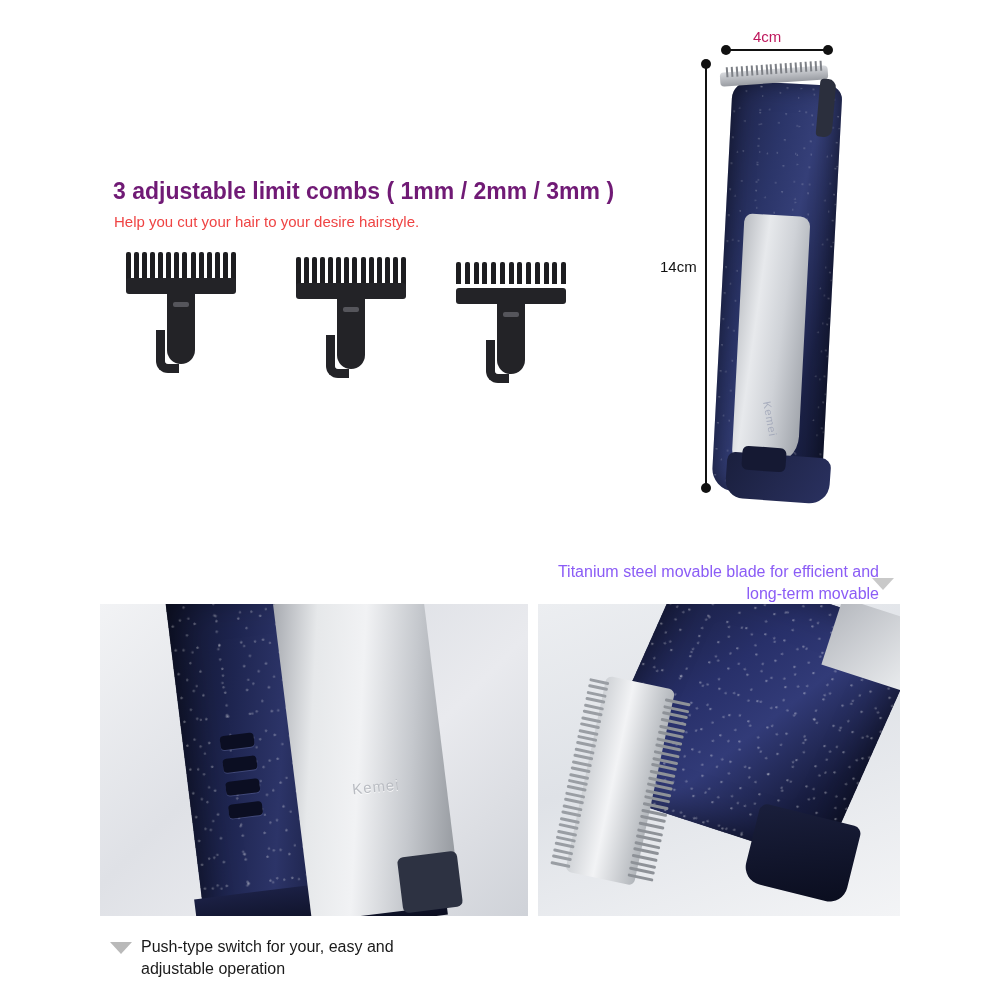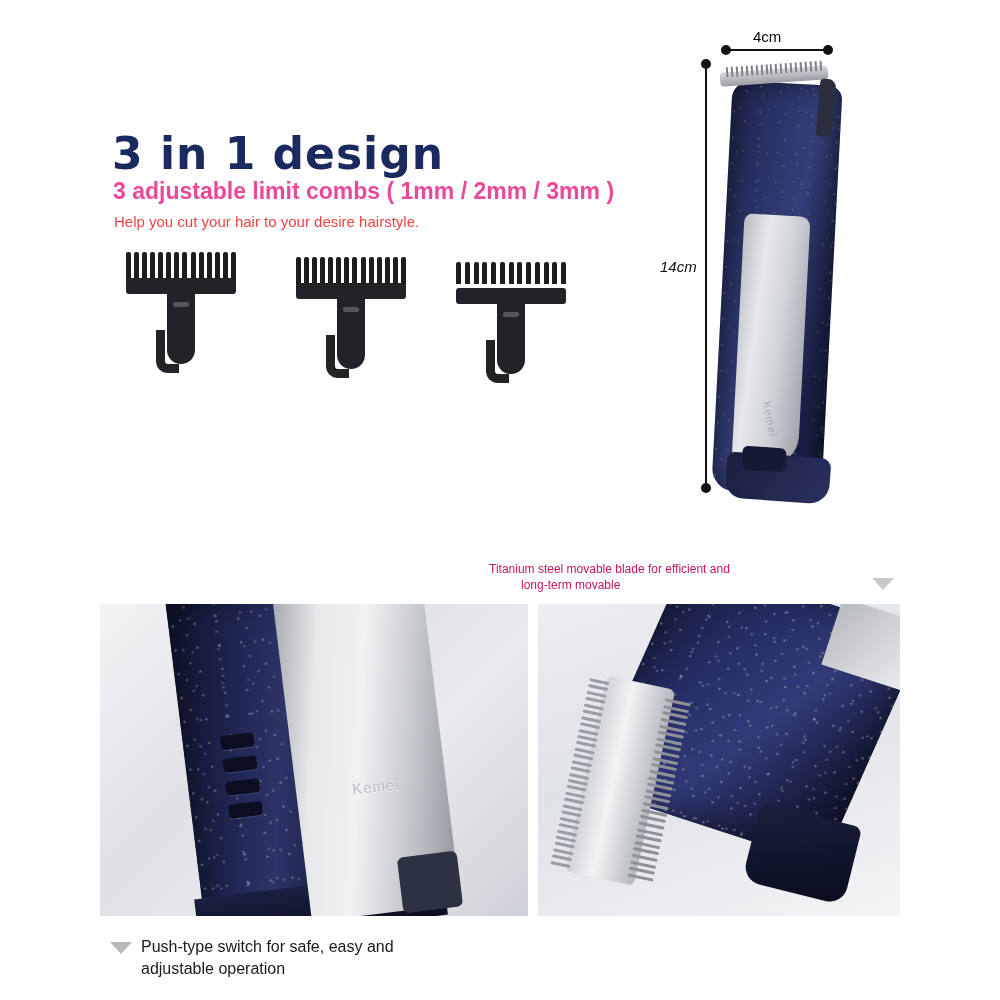--- a/index.html
+++ b/index.html
@@ -38,21 +38,21 @@
     color: #1b2a5e;
     letter-spacing: 1px;
     font-family: "DejaVu Sans", sans-serif;
   }
   .subhead {
     position: absolute;
     left: 113px;
     top: 178px;
     font-size: 23px;
     font-weight: bold;
-    color: #ec4899;
+    color: #701a75;
     letter-spacing: 0px;
   }
   .helptext {
     position: absolute;
     left: 114px;
     top: 213px;
     font-size: 15px;
     color: #ef4444;
   }
 
@@ -258,48 +258,47 @@
     width: 10px; height: 10px;
     border-radius: 50%;
     background: #111;
   }
   .dim-v-label {
     position: absolute;
     left: 660px;
     top: 258px;
     font-size: 15px;
     color: #111;
-    font-style: italic;
   }
   .dim-line-h {
     position: absolute;
     left: 725px;
     top: 49px;
     width: 106px;
     height: 2px;
     background: #111;
   }
   .dim-h-label {
     position: absolute;
     left: 753px;
     top: 28px;
     font-size: 15px;
-    color: #000000;
+    color: #be185d;
   }
 
   
   .blade-caption {
     position: absolute;
     left: 489px;
     top: 561px;
     width: 390px;
-    font-size: 12px;
-    color: #be185d;
+    font-size: 16px;
+    color: #8b5cf6;
     line-height: 1.35;
-    text-align: left;
+    text-align: right;
   }
   .blade-caption .l2 { display: block; padding-left: 32px; }
   .tri-right {
     position: absolute;
     left: 872px;
     top: 578px;
     width: 0; height: 0;
     border-left: 11px solid transparent;
     border-right: 11px solid transparent;
     border-top: 12px solid #c9c9c9;
@@ -501,21 +500,20 @@
     line-height: 1.4;
   }
 </style>
 </head>
 <body>
 
 <div class="page">
 
   <div class="top-section">
 
-    <div class="headline">3 in 1 design</div>
     <div class="subhead">3 adjustable limit combs ( 1mm / 2mm / 3mm )</div>
     <div class="helptext">Help you cut your hair to your desire hairstyle.</div>
 
     <div class="comb-wrap">
 
       <div class="comb c1">
         <div class="teeth">
           <i class="tooth"></i>
             <i class="tooth"></i>
             <i class="tooth"></i>
@@ -725,17 +723,17 @@
           <i></i>
           <i></i>
           <i></i>
       </div>
     </div>
     <div class="pr-foot"></div>
   </div>
 
   <div class="tri-left"></div>
   <div class="bottom-caption">
-    <span>Push-type switch for safe, easy and</span><br>
+    <span>Push-type switch for your, easy and</span><br>
     <span>adjustable operation</span>
   </div>
 
 </div>
 
 </body></html>

